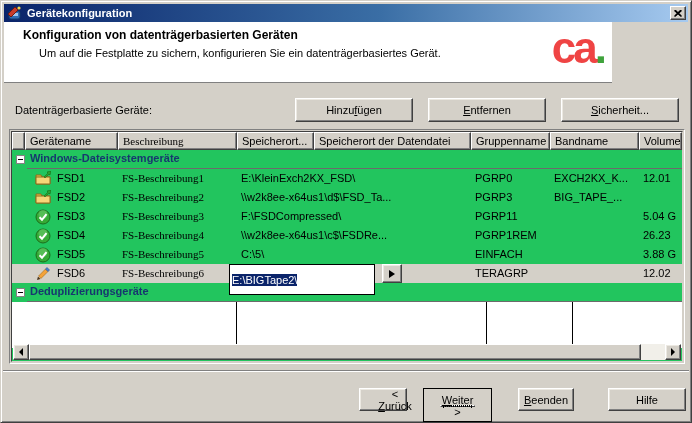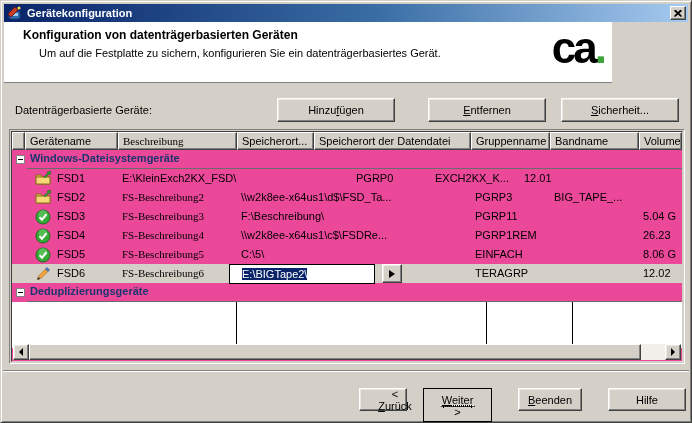--- a/index.html
+++ b/index.html
@@ -29,44 +29,44 @@
   }
 
   
   .header-panel {
     position:absolute; left:3px; top:21px; width:608px; height:61px;
     background:#ffffff; border-bottom:1px solid #808080;
   }
   .hp-title { position:absolute; left:19px; top:6px; font-size:12px; font-weight:bold; color:#000; }
   .hp-sub   { position:absolute; left:35px; top:25px; font-size:11px; color:#000;text-align:right; }
   .ca-logo  { position:absolute; right:8px; top:-6px; font-size:44px; font-weight:bold; letter-spacing:-3px; line-height:64px; }
-  .ca-blue  { color:#000000; }
+  .ca-blue  { color:#ef4444; }
   .ca-green { color:#3fa33c; }
 
   
   .section-label { position:absolute; left:14px; top:103px; font-size:11px; color:#000; }
   .btn95 {
     background:#d4d0c8; border:1px solid; border-color:#ffffff #404040 #404040 #ffffff;
     box-shadow: inset -1px -1px 0 #808080, inset 1px 1px 0 #ece9e2;
     font-size:11px; color:#000; display:flex; align-items:center; justify-content:center;
     font-family:"Liberation Sans", sans-serif;
   }
   .tbtn { position:absolute; top:97px; width:118px; height:24px; }
-  .tbtn-add { left:276px; } .tbtn-del { left:427px; } .tbtn-sec { left:560px; }
+  .tbtn-add { left:294px; } .tbtn-del { left:427px; } .tbtn-sec { left:560px; }
   .u { text-decoration: underline; }
 
   
   .grid {
     position:absolute; left:8px; top:128px; width:676px; height:235px;
     border:1px solid; border-color:#808080 #ffffff #ffffff #808080;
   }
   .grid-inner {
     position:absolute; inset:1px;
     border:1px solid; border-color:#404040 #d4d0c8 #d4d0c8 #404040;
-    background:#ec4899; overflow:hidden;
+    background:#22c55e; overflow:hidden;
   }
   .ghdr { display:flex; height:18px; }
   .hcell {
     background:#d4d0c8; border:1px solid; border-color:#ffffff #404040 #404040 #ffffff;
     box-shadow: inset -1px -1px 0 #808080;
     font-size:11px; color:#000; padding:2px 0 0 4px;
     overflow:hidden; white-space:nowrap; flex-shrink:0;
   }
   .c0{width:13px;} .c1{width:93px;} .c2{width:119px;font-family:Liberation Serif, serif;} .c3{width:157px;}
   .c4{width:77px;} .c5{width:79px;} .c6{width:89px;} .c7{width:45px; flex:1;}
@@ -84,22 +84,22 @@
     background:#fff; border:1px solid #848284;
   }
   .expander::after {
     content:""; position:absolute; left:1px; right:1px; top:3px; height:1px; background:#000;
   }
   .group-label { position:absolute; left:18px; top:2px; font-size:11px; font-weight:bold; color:#17376f; white-space:nowrap; }
   .group-line { position:absolute; left:15px; right:0; bottom:0; height:1px; background:#6b6b6b; }
 
   
   .editbox {
-    position:absolute; left:217px; top:0; width:146px; height:20px;
-    background:#fff; border:1px solid #000; display:flex; align-items:center; padding-left:12px;
+    position:absolute; left:217px; top:0; width:146px; height:31px;
+    background:#fff; border:1px solid #000; display:flex; align-items:center; padding-left:2px;
   }
   .editbox .sel { background:#0a246a; color:#fff; font-size:11px; white-space:pre; }
   .editarrow {
     position:absolute; left:370px; top:0; width:20px; height:19px;
   }
   .tri-right { width:0; height:0; border-left:6px solid #000; border-top:4px solid transparent; border-bottom:4px solid transparent; }
 
   .empty-area { position:relative; height:46px; background:#fff; }
   .vline { position:absolute; top:0; bottom:0; width:1px; background:#000; }
   .vl1{ left:224px; } .vl2{ left:474px; } .vl3{ left:560px; }
@@ -111,21 +111,21 @@
   .strack { flex:1; }
   .arr-left  { width:0;height:0;border-right:4px solid #000;border-top:4px solid transparent;border-bottom:4px solid transparent; }
   .arr-right { width:0;height:0;border-left:4px solid #000;border-top:4px solid transparent;border-bottom:4px solid transparent; }
 
   
   .sep { position:absolute; left:2px; right:2px; top:369px; height:2px; border-top:1px solid #808080; border-bottom:1px solid #ffffff; }
   .fbtn { position:absolute; top:387px; height:23px; }
   .fbtn-back   { left:358px; width:48px;padding-left:24px; }
   .fbtn-next   { left:422px; width:69px; border:1px solid #000; padding:16px; }
   .fbtn-next .inner { width:100%; height:100%; outline:1px dotted #000; outline-offset:-4px; }
-  .fbtn-finish { left:517px; width:64px; }
+  .fbtn-finish { left:517px; width:56px; }
   .fbtn-help   { left:607px; width:78px; }
 </style>
 </head>
 <body>
 
 <div class="window">
 
   <div class="titlebar">
     <svg class="row-icon" width="16" height="14" viewBox="0 0 16 14">
       <rect x="2" y="5" width="11" height="8" rx="2" fill="#2e6db5" stroke="#123a6b"></rect>
@@ -183,20 +183,21 @@
       <div class="grow">
         <div class="rc c0"></div>
         <div class="rc c1 name-cell">
           <svg class="row-icon" viewBox="0 0 16 16">
             <path d="M1 4 L6 4 L7 6 L15 6 L15 13 L1 13 Z" fill="#f0c14b" stroke="#8a6d1f"></path>
             <path d="M1 6 L15 6 L15 13 L1 13 Z" fill="#f7d678" stroke="#8a6d1f"></path>
             <path d="M9 6 L13 2 L12 1 L16 0 L15 4 L14 3 L10 7 Z" fill="#2fa32f" stroke="#126312" stroke-width="0.5"></path>
           </svg>
           <span class="txt">FSD1</span>
         </div>
+        <div class="rc c2">FS-Beschreibung1</div>
         <div class="rc c3">E:\KleinExch2KX_FSD\</div>
         <div class="rc c4"></div>
         <div class="rc c5">PGRP0</div>
         <div class="rc c6">EXCH2KX_K...</div>
         <div class="rc c7">12.01</div>
       </div>
 
       <div class="grow">
         <div class="rc c0"></div>
         <div class="rc c1 name-cell">
@@ -219,21 +220,21 @@
         <div class="rc c0"></div>
         <div class="rc c1 name-cell">
           <svg class="row-icon" viewBox="0 0 16 16">
             <circle cx="8" cy="8" r="7" fill="#35aa35" stroke="#1c6e1c"></circle>
             <circle cx="8" cy="5.5" r="4.5" fill="#6fcc6f" opacity="0.55"></circle>
             <path d="M4.5 8.2 L7 10.8 L11.5 5.2" stroke="#fff" stroke-width="2" fill="none"></path>
           </svg>
           <span class="txt">FSD3</span>
         </div>
         <div class="rc c2">FS-Beschreibung3</div>
-        <div class="rc c3">F:\Beschreibung\</div>
+        <div class="rc c3">F:\FSDCompressed\</div>
         <div class="rc c4"></div>
         <div class="rc c5">PGRP11</div>
         <div class="rc c6"></div>
         <div class="rc c7">5.04 G</div>
       </div>
 
       <div class="grow">
         <div class="rc c0"></div>
         <div class="rc c1 name-cell">
           <svg class="row-icon" viewBox="0 0 16 16">
@@ -259,21 +260,21 @@
             <circle cx="8" cy="5.5" r="4.5" fill="#6fcc6f" opacity="0.55"></circle>
             <path d="M4.5 8.2 L7 10.8 L11.5 5.2" stroke="#fff" stroke-width="2" fill="none"></path>
           </svg>
           <span class="txt">FSD5</span>
         </div>
         <div class="rc c2">FS-Beschreibung5</div>
         <div class="rc c3">C:\5\</div>
         <div class="rc c4"></div>
         <div class="rc c5">EINFACH</div>
         <div class="rc c6"></div>
-        <div class="rc c7">8.06 G</div>
+        <div class="rc c7">3.88 G</div>
       </div>
 
       <div class="grow selected">
         <div class="rc c0"></div>
         <div class="rc c1 name-cell">
           <svg class="row-icon" viewBox="0 0 16 16">
             <path d="M2 14 L3 10.5 L5.5 13 Z" fill="#4a3418"></path>
             <path d="M3.6 10 L10.5 3 L13 5.5 L6 12.4 Z" fill="#f4a33a" stroke="#a66a14" stroke-width="0.6"></path>
             <path d="M10.5 3 L12 1.5 L14.5 4 L13 5.5 Z" fill="#4a7fd4" stroke="#24508f" stroke-width="0.6"></path>
           </svg>

